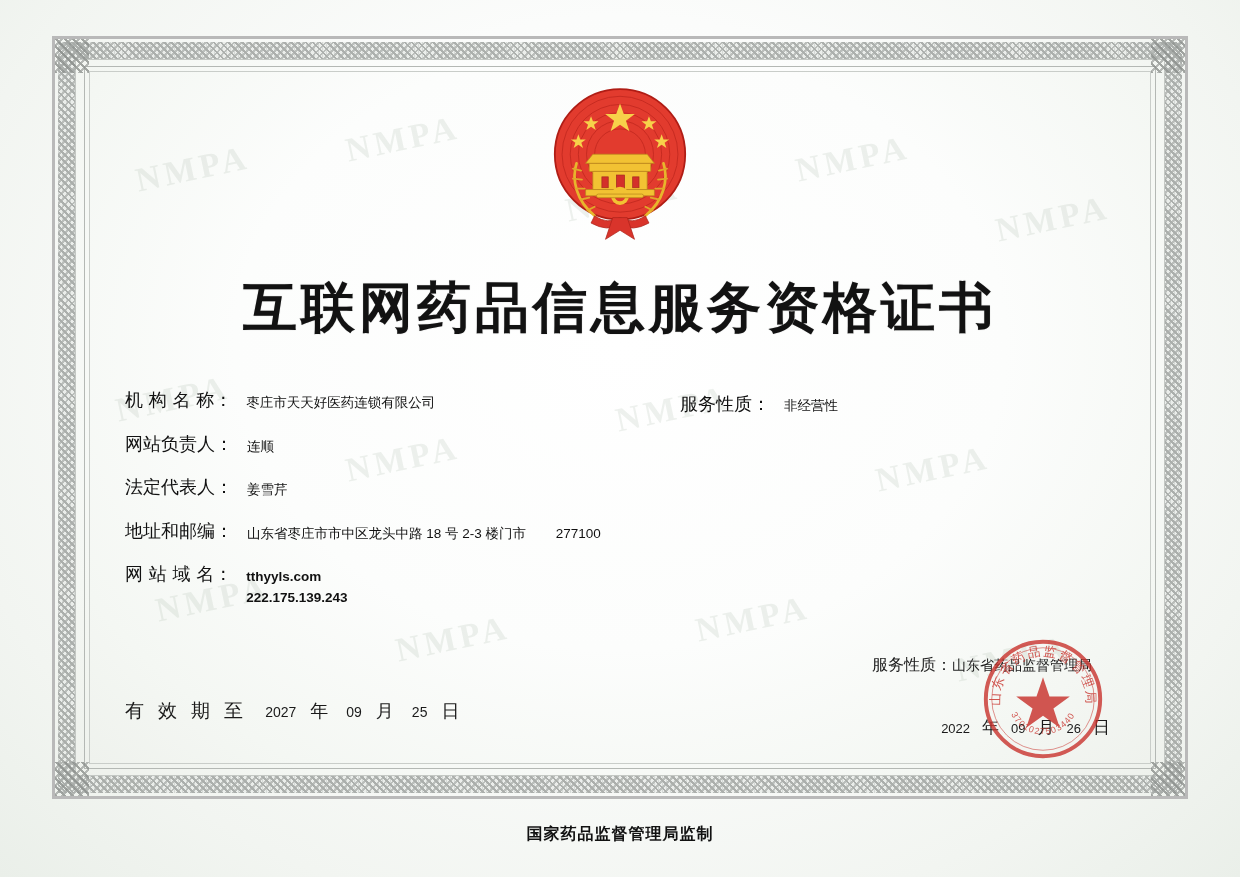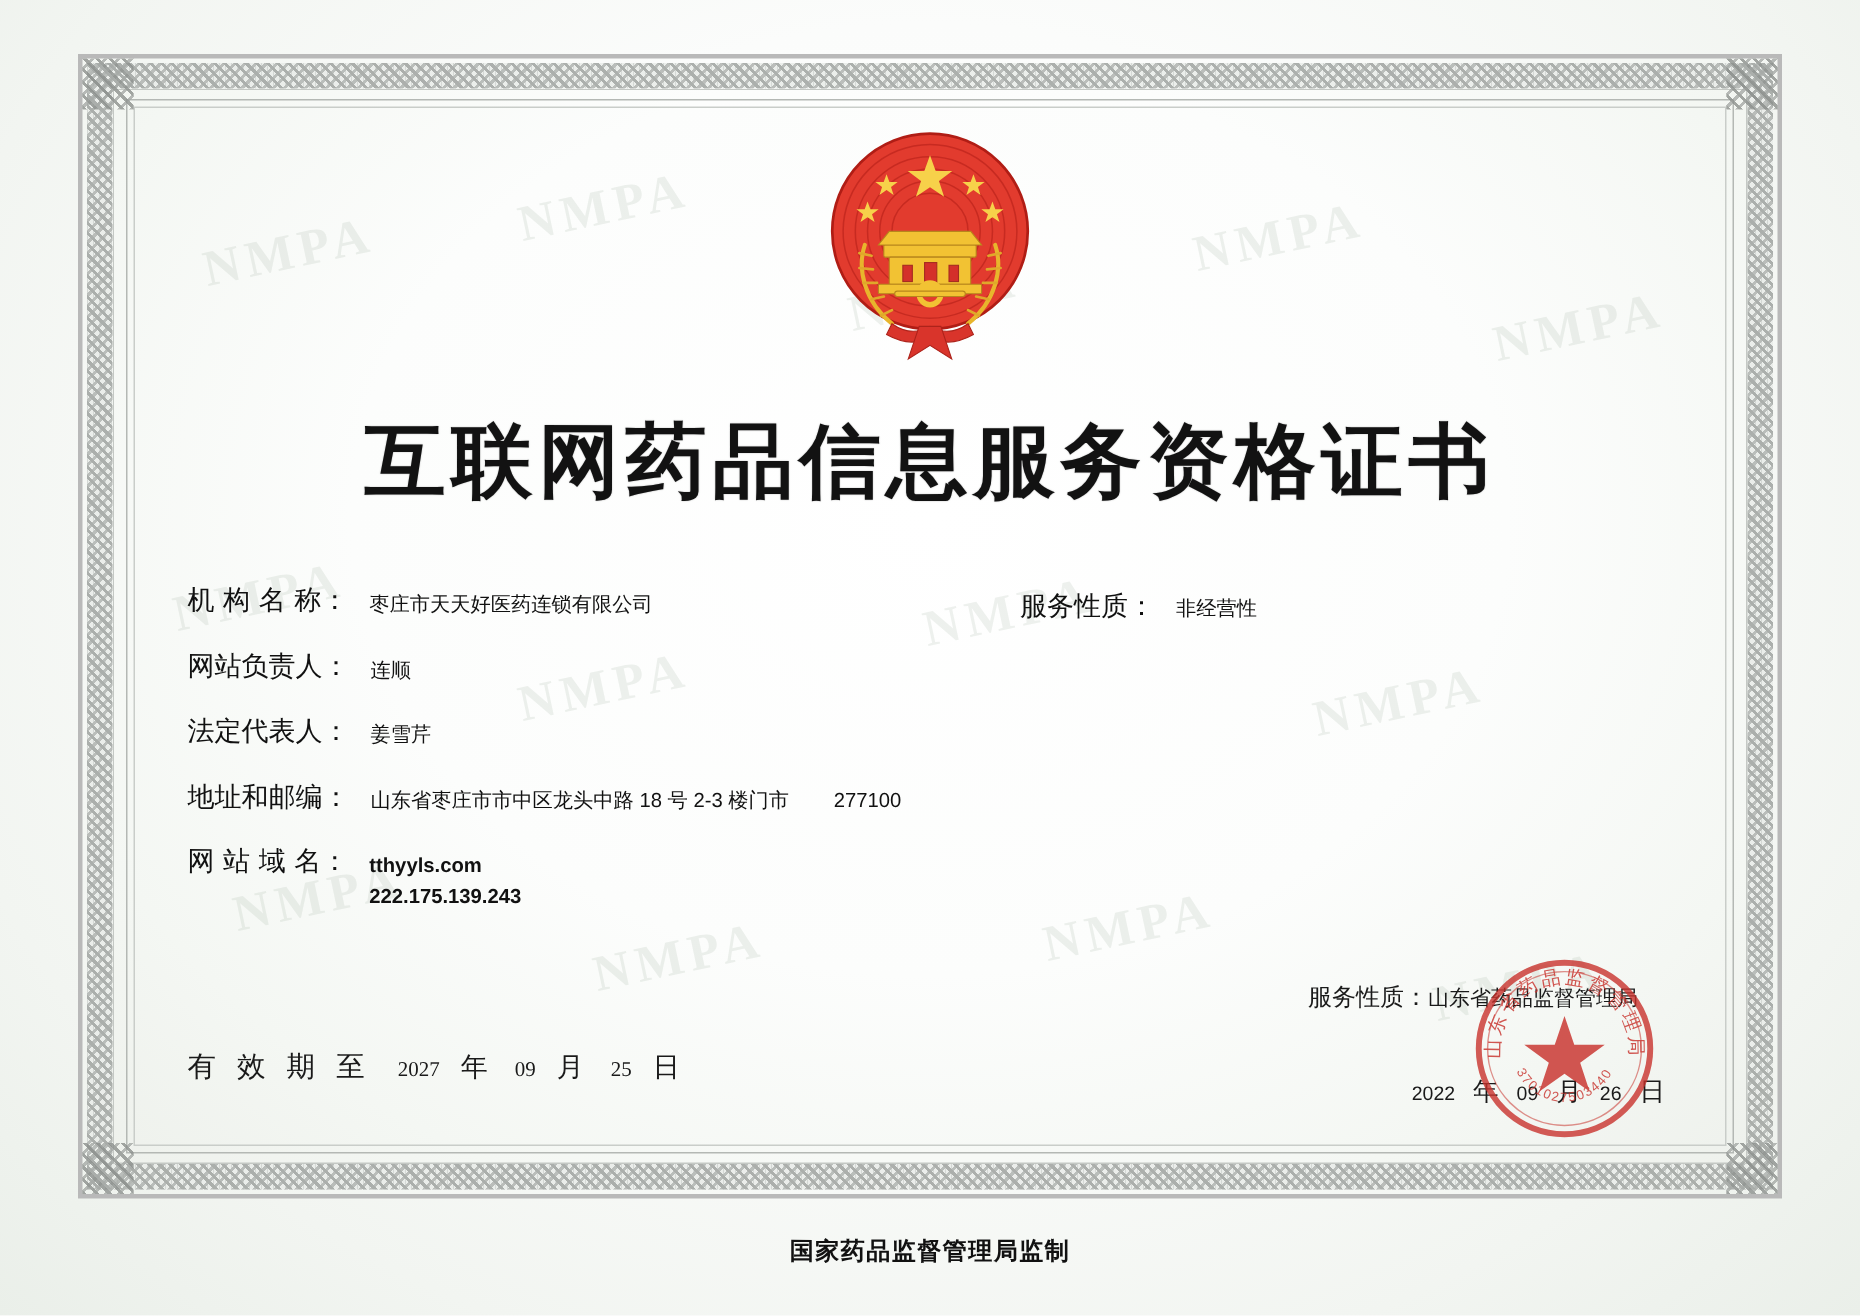--- a/index.html
+++ b/index.html
@@ -222,21 +222,21 @@
     left: 125px;
     top: 698px;
     z-index: 5;
     display: flex;
     align-items: baseline;
     font-family: "DejaVu Serif", "Liberation Serif", serif;
     font-size: 19px;
     letter-spacing: 4px;
   }
   .validity .num {
-    font-family: Liberation Serif, serif;
+    font-family: Liberation Sans, sans-serif;
     font-size: 14px;
     letter-spacing: 0;
     padding: 0 14px 0 18px;
   }
   .validity .cn { font-size: 18px; letter-spacing: 0; }
 
   .issue-date {
     position: absolute;
     right: 130px;
     top: 716px;

